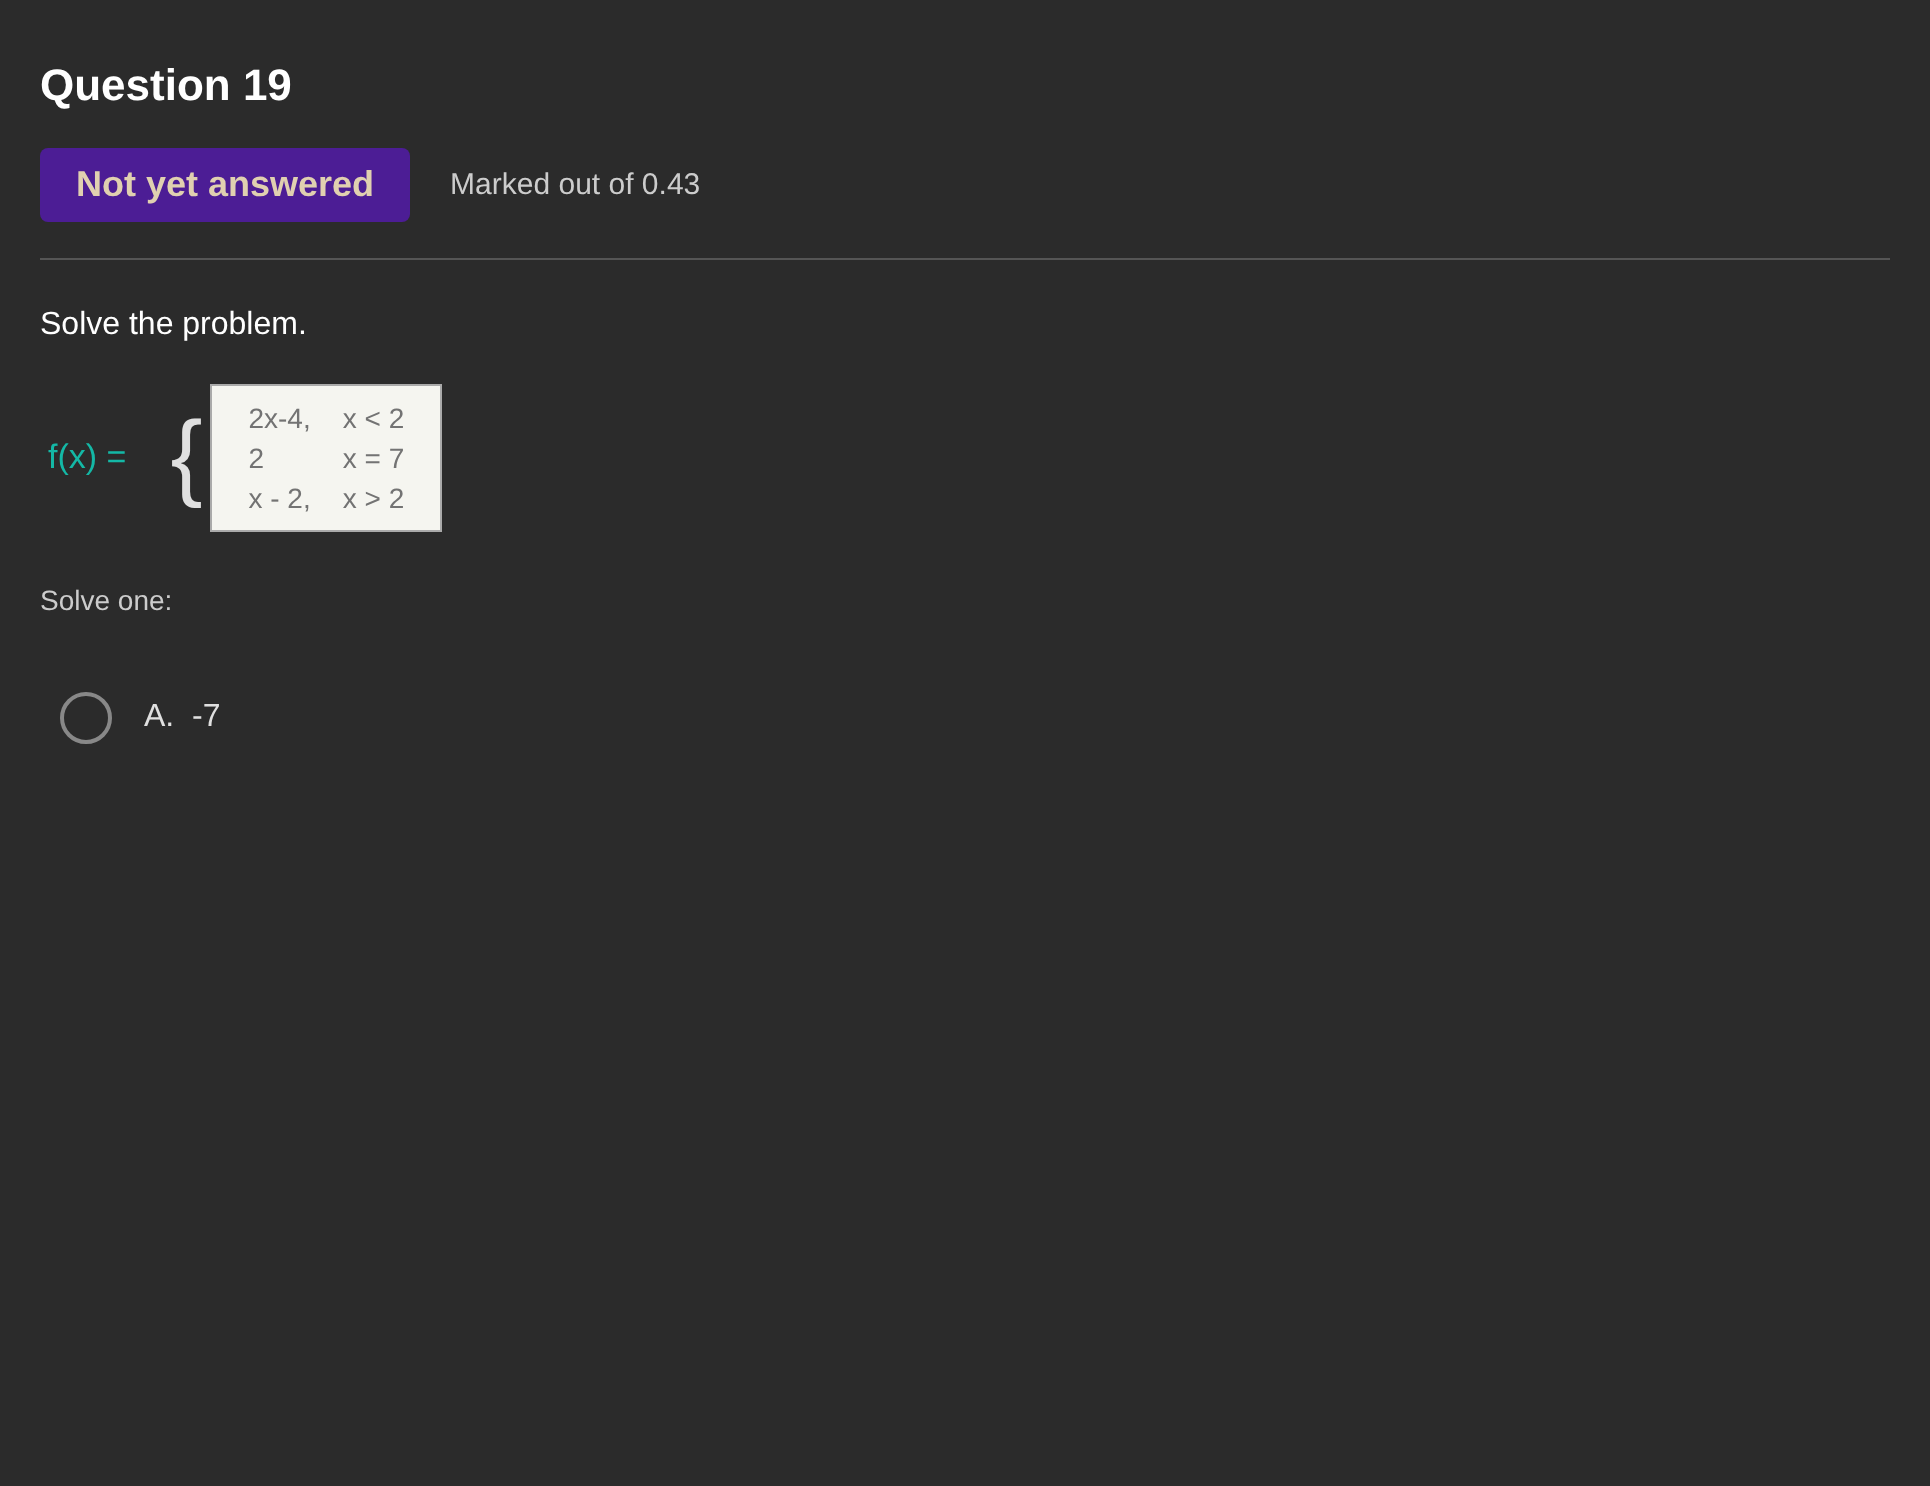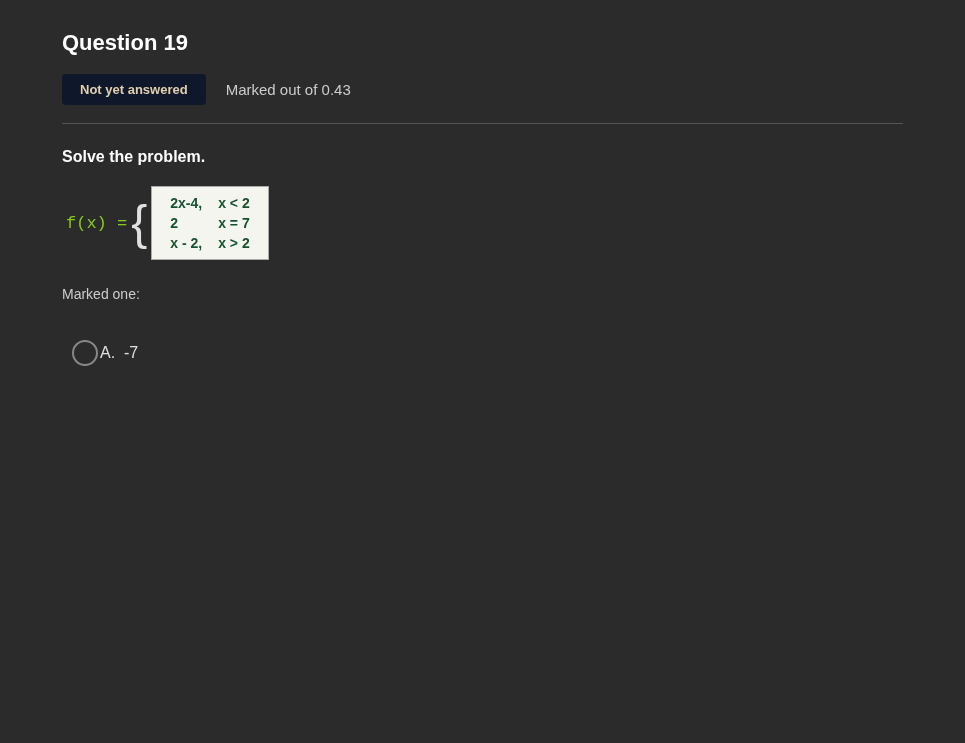--- a/index.html
+++ b/index.html
@@ -15,59 +15,59 @@
       color: #e0e0e0;
       width: 965px;
       min-height: 743px;
       background-color: #2a2a2a;
     }
 
     .page-container {
       background-color: #2b2b2b;
       width: 965px;
       min-height: 743px;
-      padding: 30px 62px;
+      padding: 30px 20px;
     }
 
     .question-title {
       font-size: 22px;
       font-weight: bold;
       color: #ffffff;
       margin-bottom: 18px;
     }
 
     .question-meta {
       display: flex;
       align-items: center;
       gap: 20px;
       margin-bottom: 18px;
     }
 
     .not-answered-badge {
-      background-color: #0f172a;
+      background-color: #4c1d95;
       color: #e0d0b0;
       padding: 8px 18px;
       border-radius: 4px;
-      font-size: 13px;
+      font-size: 18px;
       font-weight: bold;
     }
 
     .marked-out {
       color: #cccccc;
       font-size: 15px;
     }
 
     .divider {
       border: none;
       border-top: 1px solid #555;
       margin-bottom: 24px;
     }
 
     .problem-heading {
-      font-weight: bold;
+      font-weight: normal;
       font-size: 16px;
       color: #ffffff;
       margin-bottom: 20px;
     }
 
     .question-text {
       font-size: 17px;
       color: #e0e0e0;
       margin-bottom: 16px;
       line-height: 1.5;
@@ -75,23 +75,22 @@
 
     .piecewise-container {
       display: inline-flex;
       align-items: center;
       margin-left: 4px;
       margin-bottom: 16px;
     }
 
     .fx-label {
       font-size: 17px;
-      color: #84cc16;
-      margin-right: 4px;
-      font-family: Liberation Mono, monospace;
+      color: #14b8a6;
+      margin-right: 22px;
     }
 
     .piecewise-brace {
       font-size: 48px;
       color: #e0e0e0;
       line-height: 1;
       font-weight: 200;
       margin-right: 4px;
     }
 
@@ -102,41 +101,40 @@
       font-size: 14px;
       border: 1px solid #aaa;
     }
 
     .piecewise-table table {
       border-collapse: collapse;
     }
 
     .piecewise-table td {
       padding: 2px 8px;
-      color: #14532d;
+      color: #737373;
       font-size: 14px;
-      font-weight: bold;
     }
 
     .select-one-label {
       font-size: 14px;
       color: #cccccc;
       margin-bottom: 24px;
     }
 
     .options-list {
       display: flex;
       flex-direction: column;
       gap: 0px;
     }
 
     .option-item {
       display: flex;
       align-items: center;
-      gap: 2px;
+      gap: 16px;
       padding: 14px 10px;
       cursor: pointer;
       border-radius: 4px;
     }
 
     .radio-circle {
       width: 26px;
       height: 26px;
       border-radius: 50%;
       border: 2px solid #888;
@@ -187,21 +185,21 @@
           <tr>
             <td>x - 2,</td>
             <td>x &gt; 2</td>
           </tr>
         </tbody>
           </table>
       </div>
     </div>
   </div>
 
-  <div class="select-one-label">Marked one:</div>
+  <div class="select-one-label">Solve one:</div>
 
   <div class="options-list">
     <div class="option-item">
       <div class="radio-circle"></div>
       <span class="option-label">A.&nbsp; -7</span>
     </div>
   </div>
 </div>
 
 </body></html>

